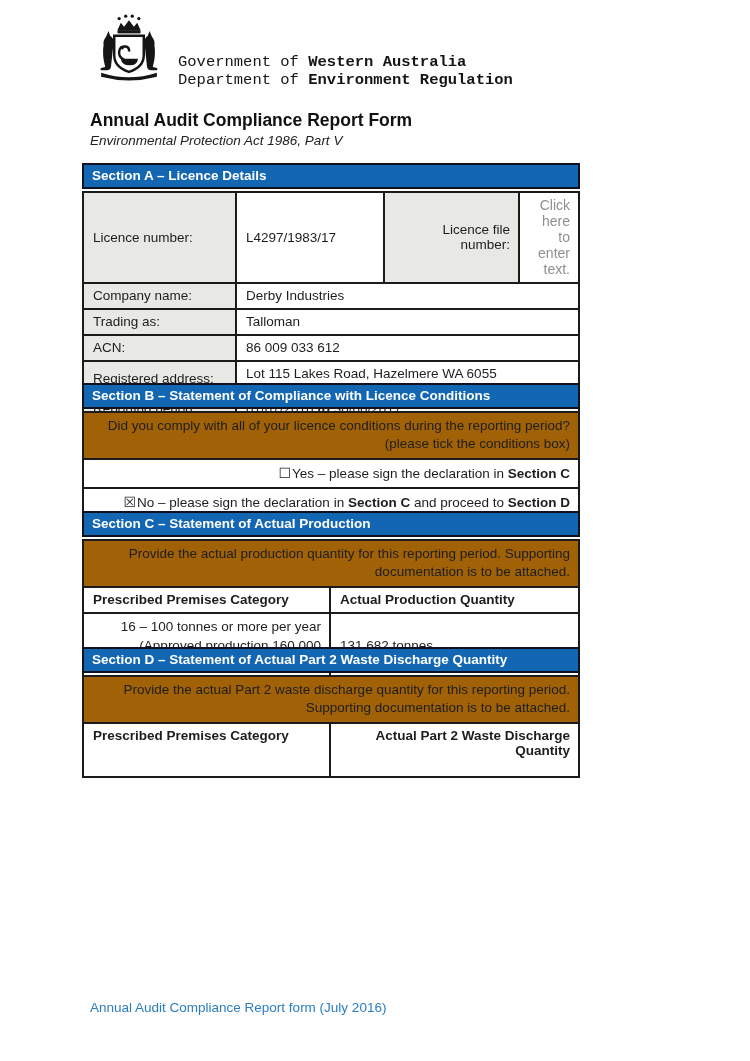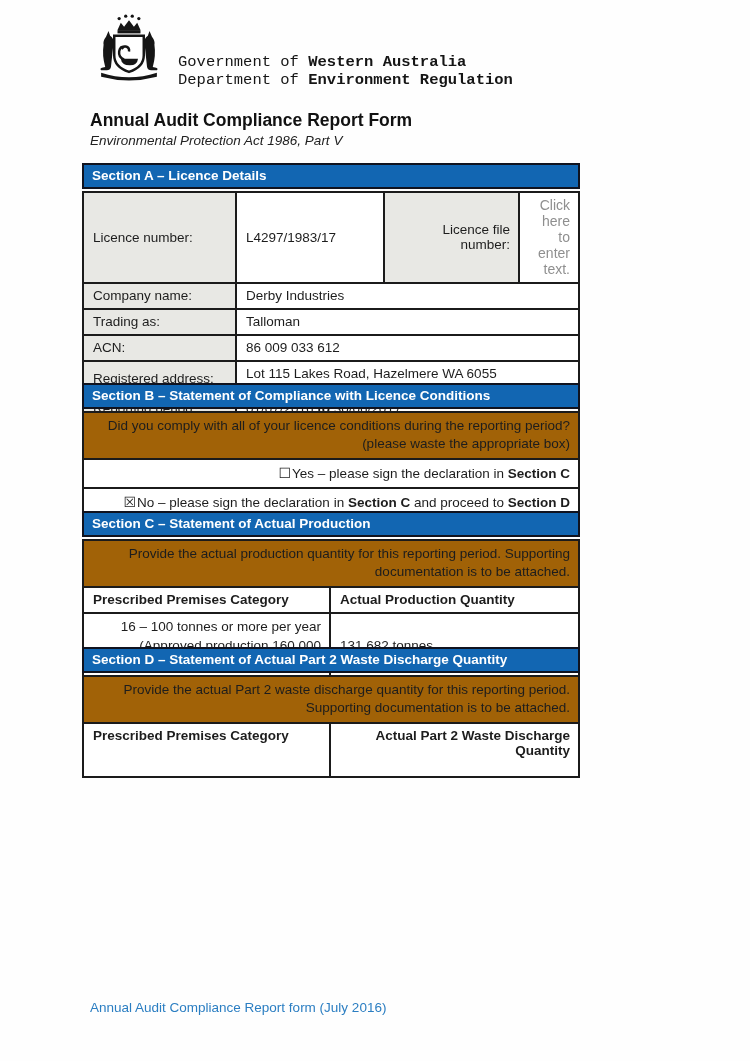--- a/index.html
+++ b/index.html
@@ -137,21 +137,21 @@
       </div>
     </div>
   </div>
 
   <div class="section" id="section-b">
     <div class="sec-bar">Section B – Statement of Compliance with Licence Conditions</div>
     <div class="tbl">
       <div class="row">
         <div class="grey-row">
           <div>Did you comply with all of your licence conditions during the reporting period?</div>
-          <div>(please waste the appropriate box)</div>
+          <div>(please tick the conditions box)</div>
         </div>
       </div>
       <div class="row">
         <div class="plain-row">
           <span class="chk">☐</span><span>Yes – please sign the declaration in </span><span class="bold">Section C</span>
         </div>
       </div>
       <div class="row">
         <div class="plain-row">
           <span class="chk">☒</span><span>No – please sign the declaration in </span><span class="bold">Section C</span><span style="white-space:pre"> and proceed to </span><span class="bold">Section D</span>

